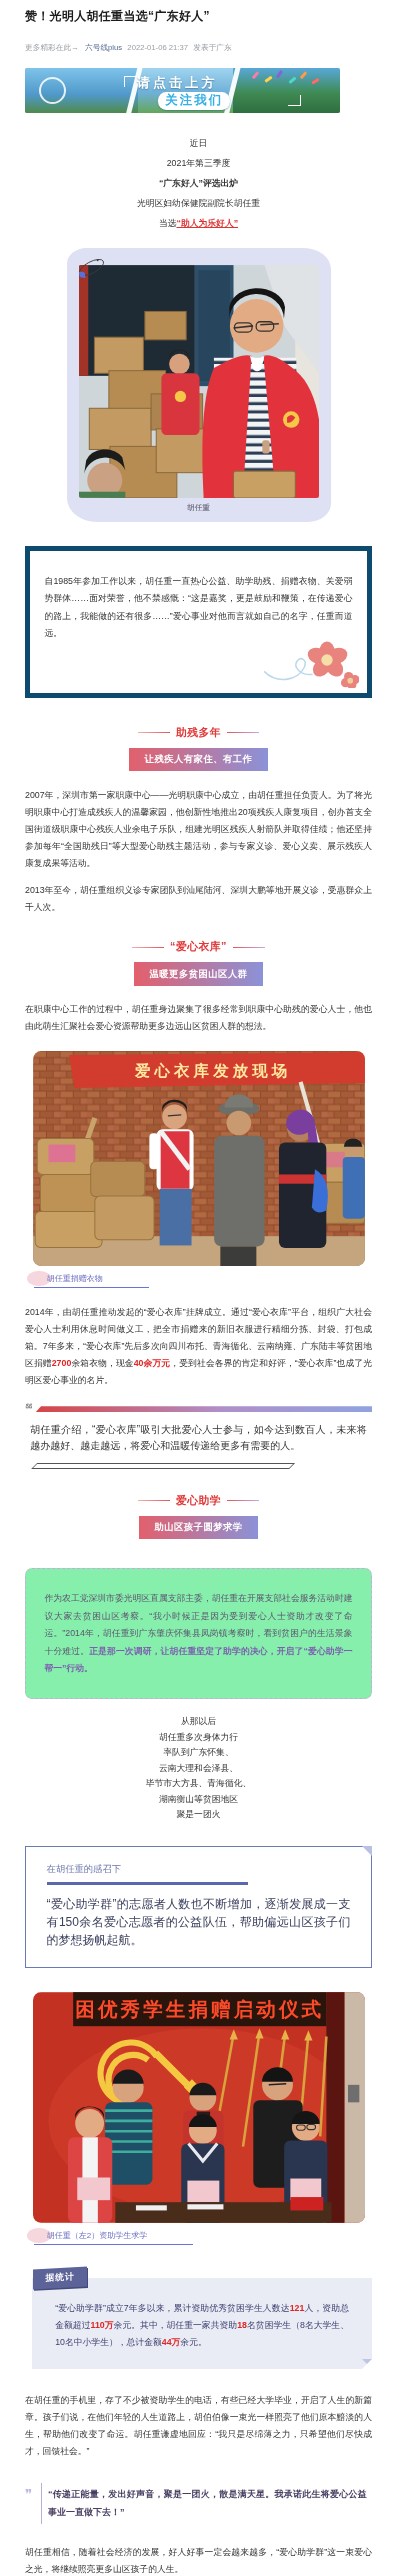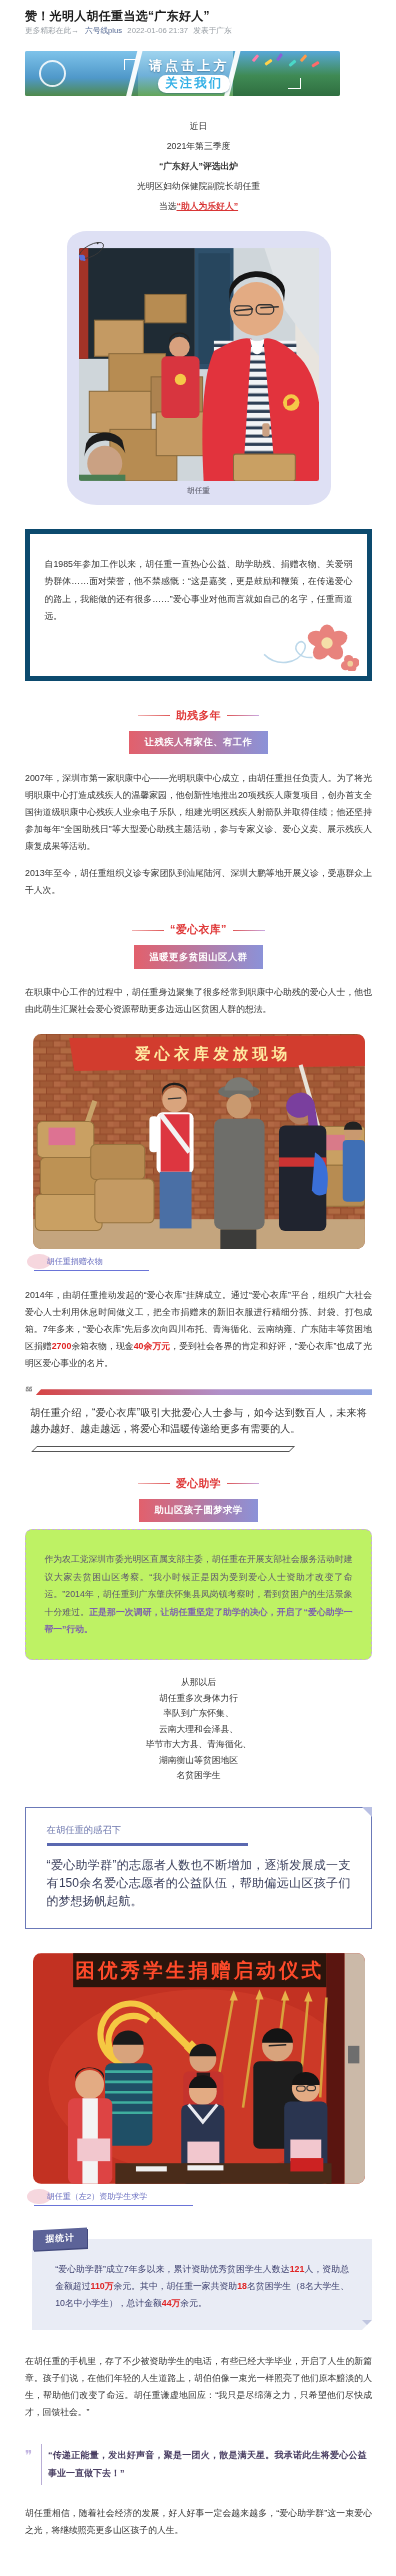--- a/index.html
+++ b/index.html
@@ -2,36 +2,36 @@
 <html style="font-size:8.2px"><head>
 <meta charset="utf-8">
 <style>
   * { box-sizing: border-box; margin: 0; padding: 0; }
   body { background:#fff; font-family:"Liberation Sans","DejaVu Sans",sans-serif; }
   .page { width:397px; height:2653px; margin:0 auto; background:#fff; overflow:hidden; }
   .content { padding:0 25px; }
 
   
   .title { padding-top:8.2px; font-size:12px; font-weight:700; color:#1c1c1c; letter-spacing:0.3px; }
-  .meta { margin-top:1px; font-size:7.7px; color:#9aa0a6; }
+  .meta { margin-top:18px; font-size:7.7px; color:#9aa0a6; }
   .meta .account { color:#576b95; margin:0 5.2px 0 6.2px; text-decoration:none; cursor:pointer; }
   .meta .tm { margin-right:5.2px; }
 
   
   .banner { position:relative; width:315px; height:45px; margin-top:14.4px; border-radius:2.1px; overflow:hidden;
             background:linear-gradient(180deg,#8cc8ec 0%,#5fa2cf 55%,#569a52 100%); }
   .bp { position:absolute; top:0; bottom:0; }
   .bp1 { left:0; width:36%; background:linear-gradient(180deg,#7ec3ea 0%,#4f98c9 60%,#4f8a4b 100%); }
   .bp2 { left:36%; width:30%; background:linear-gradient(180deg,#9fd4ef 0%,#6fb0d8 55%,#64a659 100%); }
   .bp3 { left:66%; width:34%; background:linear-gradient(180deg,#58a8d8 0%,#3f8a54 55%,#2f6e40 100%); }
   .bdiv { position:absolute; top:-6.2px; bottom:-6.2px; width:4.6px; background:#fff; transform:rotate(14deg); opacity:.95; }
   .bdiv.d1 { left:34%; } .bdiv.d2 { left:65%; }
   .ring { position:absolute; left:14.4px; top:9.3px; width:27px; height:27px; border:2.1px solid rgba(255,255,255,.85); border-radius:50%; }
   .confetti span { position:absolute; width:2.6px; height:8.2px; border-radius:1px; }
-  .banner-t1 { position:absolute; left:124px; top:6.2px; font-size:13px; font-weight:700; color:#fff; letter-spacing:3.1px;
+  .banner-t1 { position:absolute; left:112px; top:6.2px; font-size:13px; font-weight:700; color:#fff; letter-spacing:3.1px;
                text-shadow:0 1px 1.5px rgba(30,80,120,.5); }
   .banner-t2 { position:absolute; left:133px; top:24px; font-size:12.4px; font-weight:700; color:#35b0e6; letter-spacing:2.1px;
                background:#fff; border-radius:8.2px; padding:0.5px 7.2px; box-shadow:0 1px 1.5px rgba(30,80,120,.4); }
   .brk { position:absolute; border:1.5px solid #fff; width:13.4px; height:11.3px; }
   .brk.tl { left:99px; top:8.2px; border-right:none; border-bottom:none; }
   .brk.br { left:263px; top:27px; border-left:none; border-top:none; }
 
   
   .intro { margin-top:23px; text-align:center; font-size:8.8px; color:#333; }
   .intro p { margin-bottom:5.7px; line-height:14.4px; }
@@ -71,21 +71,21 @@
 
   
   .quote1 { margin-top:15.5px; }
   .q-top { display:flex; align-items:center; gap:5.2px; }
   .q-marks { font-size:15.5px; line-height:10.3px; font-weight:700; color:#fff; -webkit-text-stroke:0.6px #666; letter-spacing:-2.1px; }
   .q-bar { flex:1; height:5.7px; background:linear-gradient(90deg,#d64545,#b08fc8 55%,#8fa3e0); clip-path:polygon(5.2px 0,100% 0,100% 100%,0 100%); }
   .quote1 .q-text { margin-top:7.2px; font-size:10px; line-height:16.5px; color:#333; text-align:justify; padding:0 5.2px; }
   .q-end { width:258px; height:6.2px; border:0.8px solid #555; background:#fff; transform:skewX(-45deg); margin:8.2px 0 0 9.3px; }
 
   
-  .dash-box { margin-top:7px; border:1px dashed #c9aade; border-radius:7.2px; background:#bef264; padding:20.6px 18.5px; }
+  .dash-box { margin-top:29px; border:1px dashed #c9aade; border-radius:7.2px; background:#86efac; padding:20.6px 18.5px; }
   .dash-box p { font-size:8.8px; line-height:17.5px; color:#5d5470; text-align:justify; }
   .dash-box .pb { color:#7d5fb0; font-weight:700; }
 
   .center-lines { margin-top:15px; text-align:center; font-size:8.8px; color:#333; }
   .center-lines p { line-height:15px; margin-bottom:0.5px; }
 
   
   .callout { position:relative; margin-top:24px; border:1px solid #6b79b8; padding:15.5px 20.6px 17.5px; background:#fff; }
   .callout .fold { position:absolute; top:-1px; right:-1px; width:0; height:0;
                    border-left:10.3px solid transparent; border-top:10.3px solid #b9c0e4; }
@@ -345,21 +345,21 @@
       <p><span>作为农工党深圳市委光明区直属支部主委，胡任重在开展支部社会服务活动时建议大家去贫困山区考察。“我小时候正是因为受到爱心人士资助才改变了命运。”2014年，胡任重到广东肇庆怀集县凤岗镇考察时，看到贫困户的生活景象十分难过。</span><span class="pb">正是那一次调研，让胡任重坚定了助学的决心，开启了“爱心助学一帮一”行动。</span></p>
     </div>
 
     <div class="center-lines">
       <p>从那以后</p>
       <p>胡任重多次身体力行</p>
       <p>率队到广东怀集、</p>
       <p>云南大理和会泽县、</p>
       <p>毕节市大方县、青海循化、</p>
       <p>湖南衡山等贫困地区</p>
-      <p>名贫困学生</p>
+      <p>聚是一团火</p>
     </div>
 
     <div class="callout">
       <span class="fold"></span>
       <h3>在胡任重的感召下</h3>
       <div class="rule"></div>
       <p>“爱心助学群”的志愿者人数也不断增加，逐渐发展成一支有150余名爱心志愿者的公益队伍，帮助偏远山区孩子们的梦想扬帆起航。</p>
     </div>
 
     <div class="photo-big p3">

